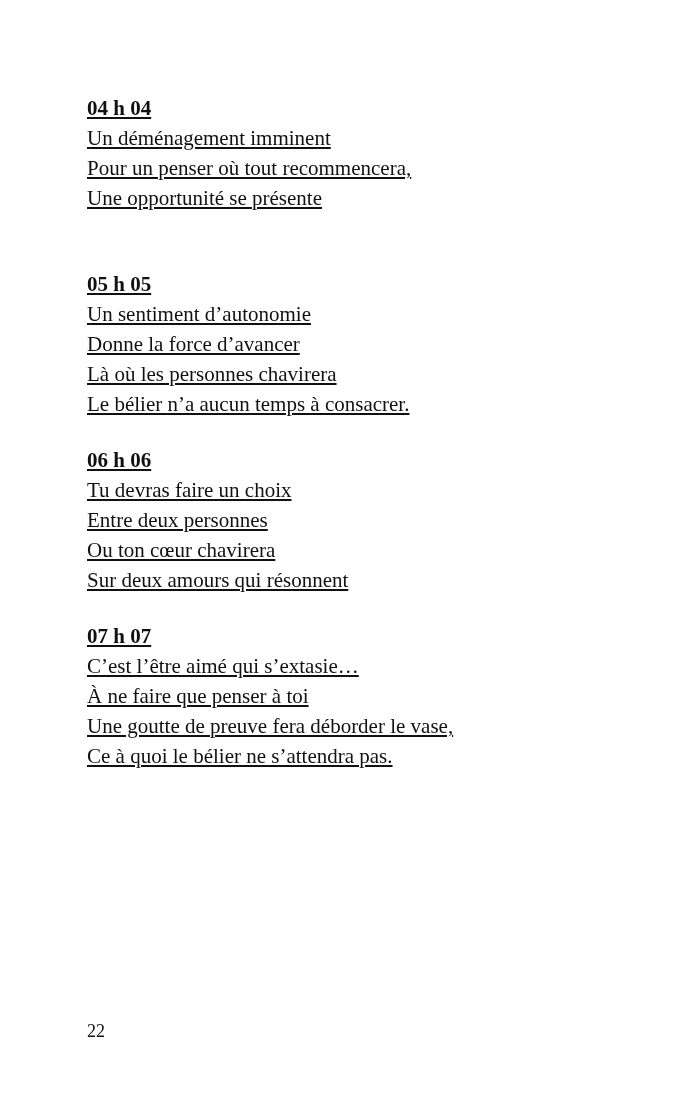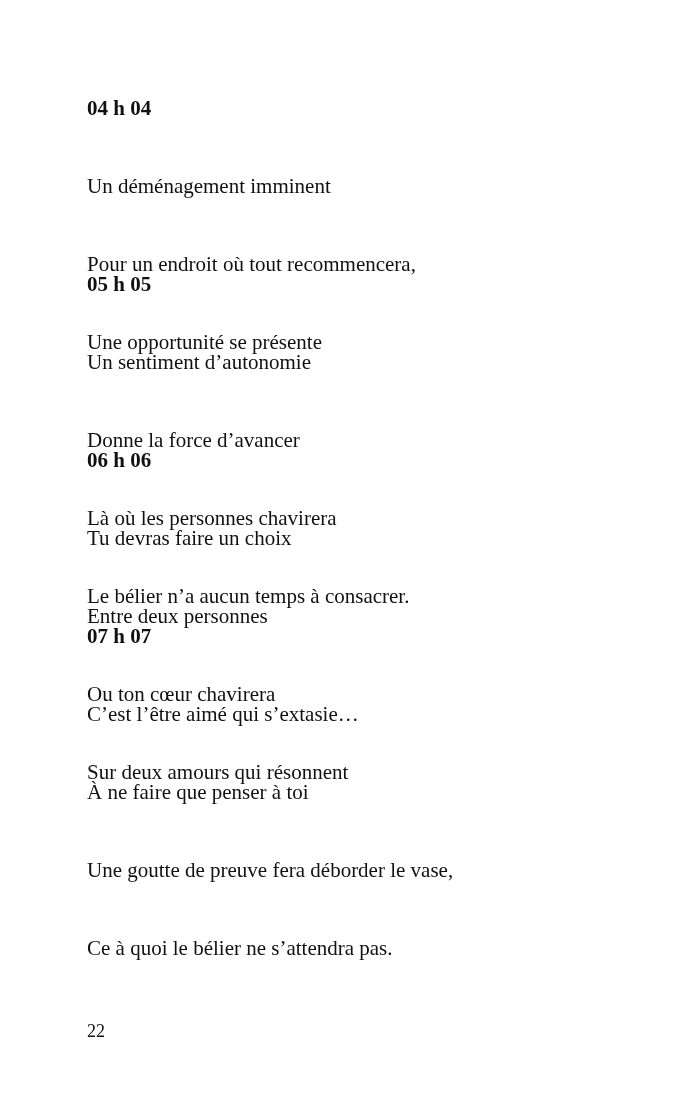--- a/index.html
+++ b/index.html
@@ -19,52 +19,52 @@
       position: absolute;
       left: 0;
       top: 0;
       width: 700px;
       height: 1110px;
     }
     .stanza {
       position: absolute;
       left: 87px;
       width: 560px;
+      text-decoration: underline;
     }
     .stanza-title {
       font-weight: bold;
       font-size: 21px;
       line-height: 30px;
       height: 30px;
       white-space: nowrap;
     }
     .verse {
       font-size: 21px;
       line-height: 30px;
       height: 30px;
       white-space: nowrap;
-      margin-top: 48px;
     }
     .page-number {
       position: absolute;
       left: 87px;
       top: 1016px;
       font-size: 18px;
       line-height: 30px;
     }
   </style>
 </head>
 <body>
 
 <div class="page">
 
   <div class="stanza" style="top:93px;">
     <div class="stanza-title">04 h 04</div>
     <div class="verse">Un déménagement imminent</div>
-    <div class="verse">Pour un endroit où tout recommencera,</div>
+    <div class="verse">Pour un penser où tout recommencera,</div>
     <div class="verse">Une opportunité se présente</div>
   </div>
 
   <div class="stanza" style="top:269px;">
     <div class="stanza-title">05 h 05</div>
     <div class="verse">Un sentiment d’autonomie</div>
     <div class="verse">Donne la force d’avancer</div>
     <div class="verse">Là où les personnes chavirera</div>
     <div class="verse">Le bélier n’a aucun temps à consacrer.</div>
   </div>

